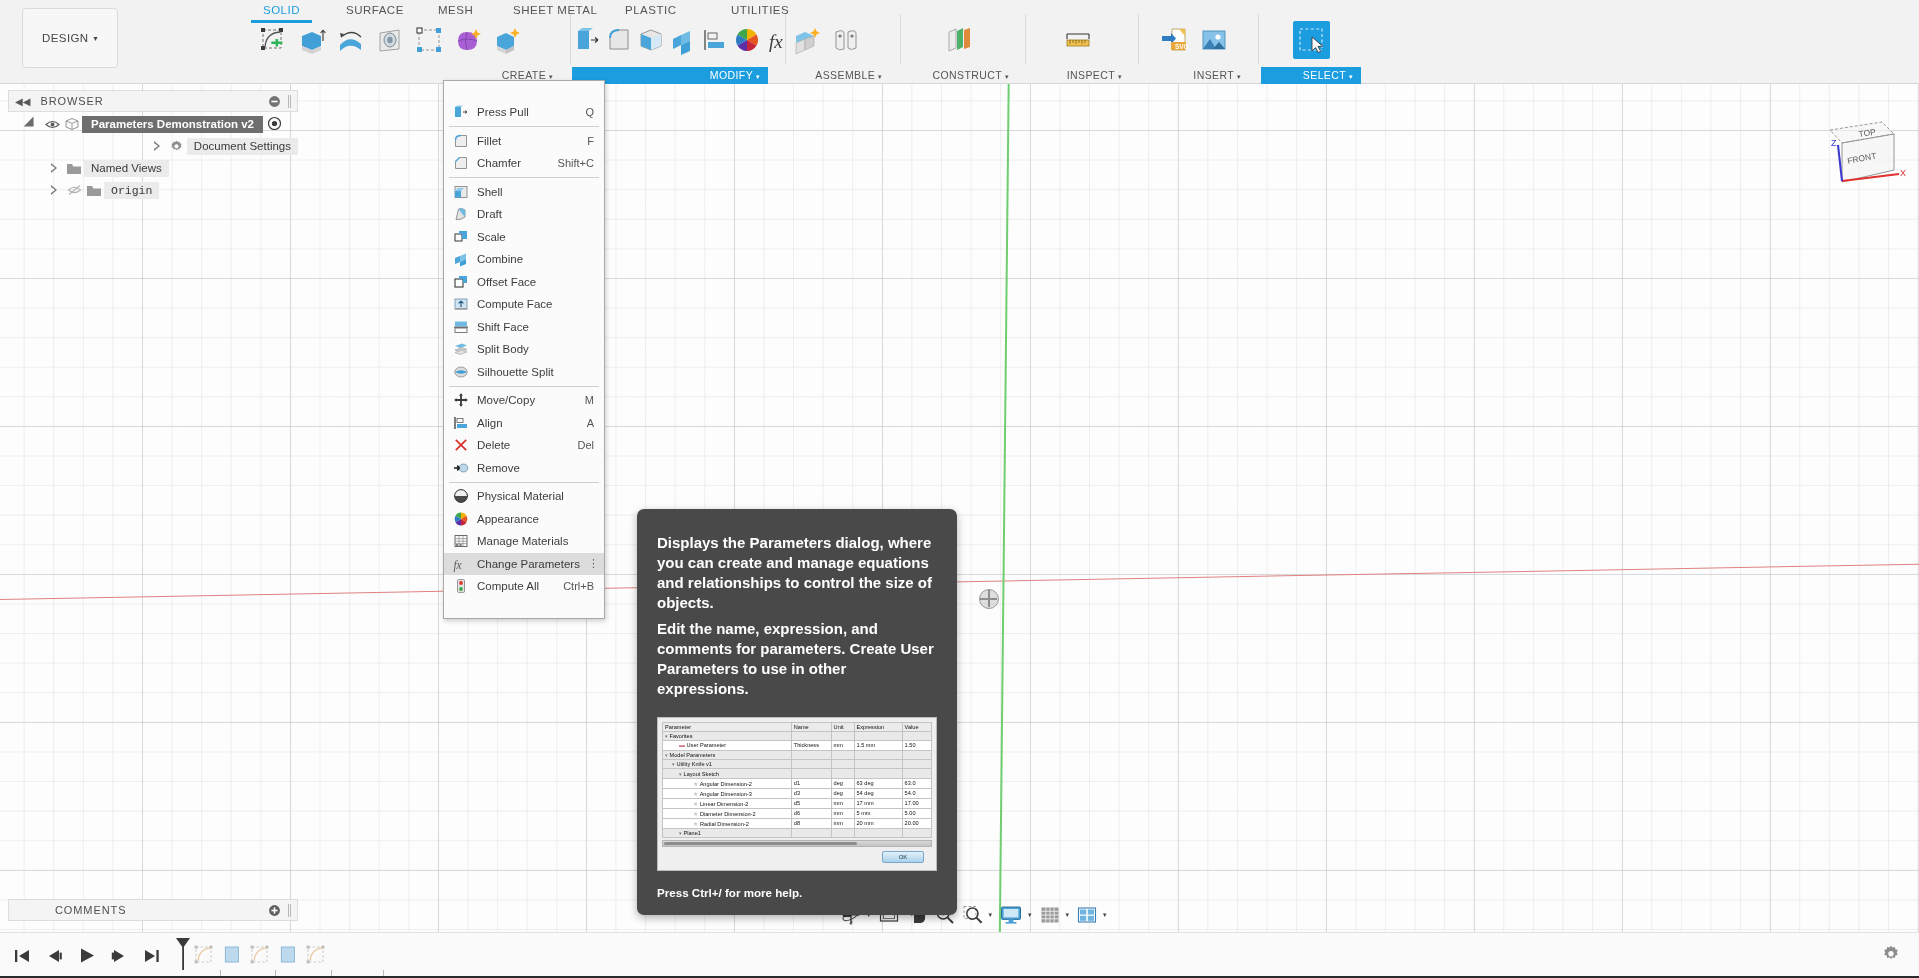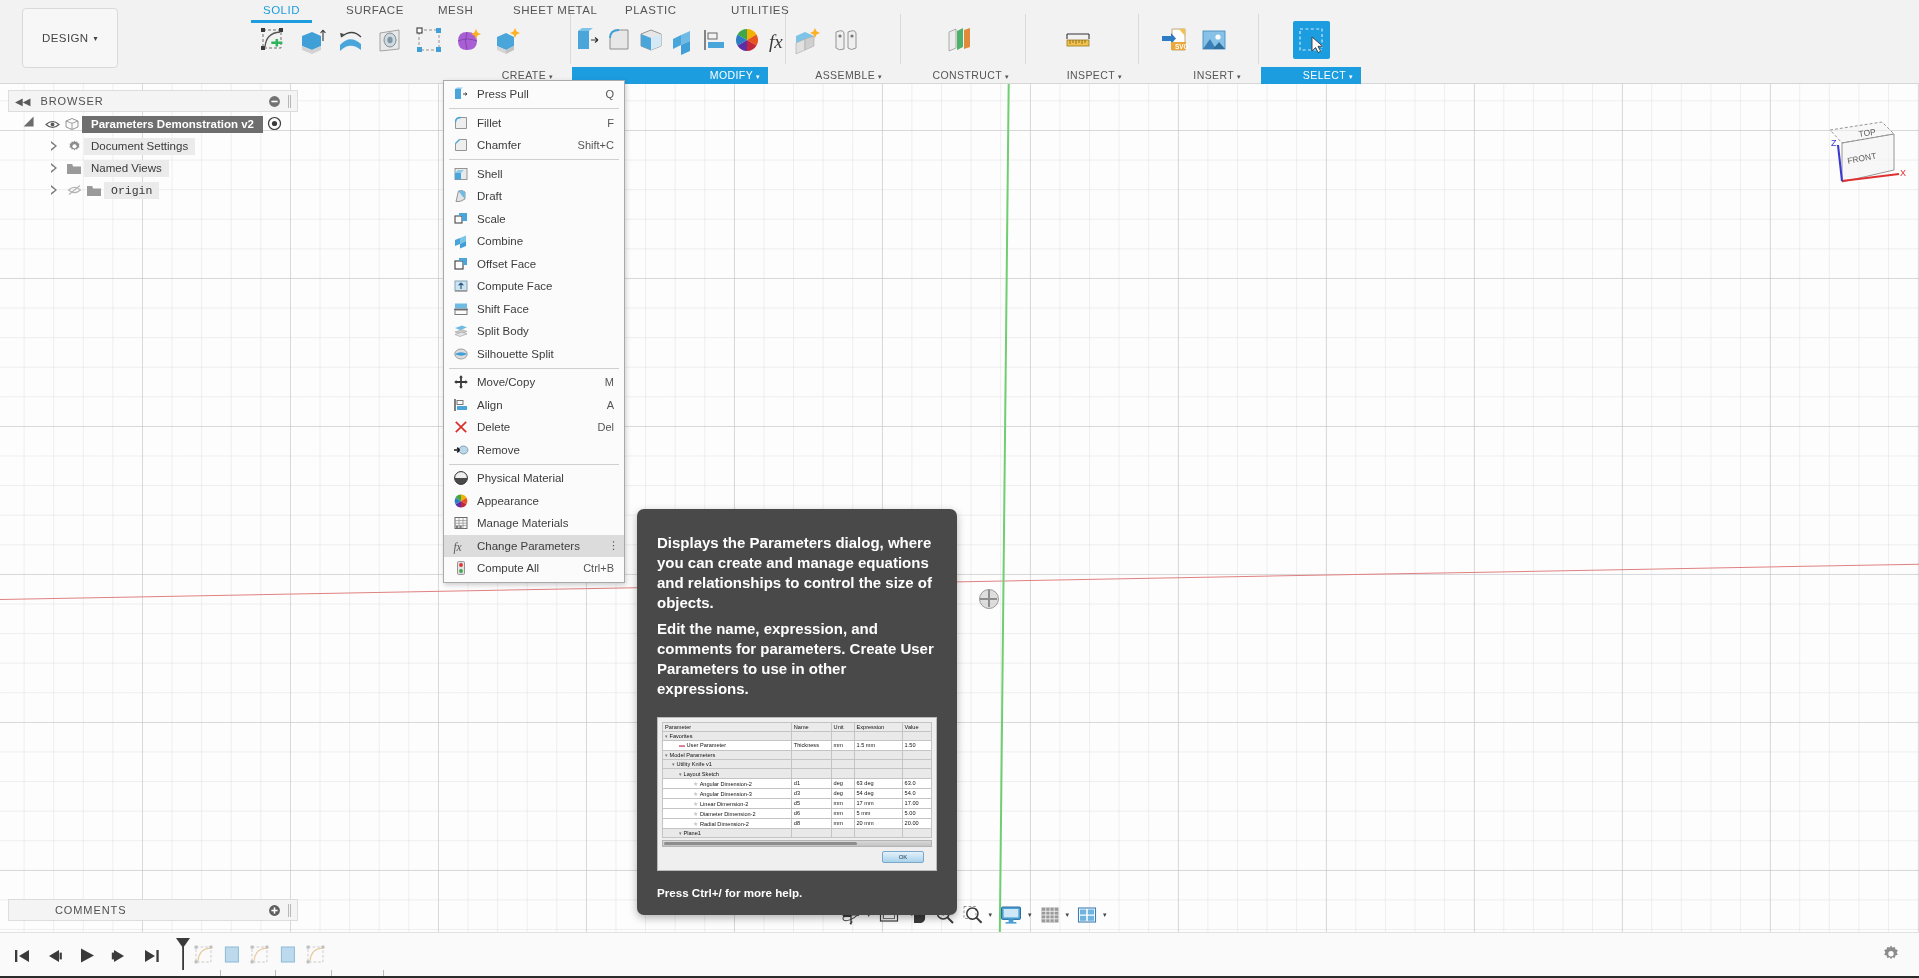--- a/index.html
+++ b/index.html
@@ -107,24 +107,24 @@
   .tw { width:20px; display:flex; align-items:center; justify-content:center; flex:none; }
   .arrow-filled { width:0;height:0;border-left:7px solid #6c6c6c;border-top:7px solid transparent;border-bottom:7px solid transparent;transform:rotate(45deg) translate(-1px,1px);}
   .arrow-hollow { width:0;height:0;border-left:6px solid transparent;border-top:5px solid transparent;border-bottom:5px solid transparent; position:relative;}
   .arrow-hollow::before{content:'';position:absolute;left:-6px;top:-5px;width:0;height:0;border-left:6px solid #7a7a7a;border-top:5px solid transparent;border-bottom:5px solid transparent;}
   .arrow-hollow::after{content:'';position:absolute;left:-6px;top:-3.4px;width:0;height:0;border-left:4.2px solid #fff;border-top:3.4px solid transparent;border-bottom:3.4px solid transparent;}
   .tree-label { padding:0 7px; height:17px; line-height:17px; background:#ebebeb; white-space:nowrap; }
   .tree-row.root .tree-label { background:#6e6e6e; color:#fff; font-weight:bold; padding:0 9px; }
 
   
   #modify-menu {
-    position:absolute; left:443px; top:80px; width:182px;
+    position:absolute; left:443px; top:80px; width:162px;
     background:#fbfbfb; border:1px solid #a9a9a9;
     box-shadow:1px 2px 5px rgba(0,0,0,.20); z-index:40;
-    padding:2px 0; font-size:11.5px; color:#3d3d3d;
+    padding:20px 0; font-size:11.5px; color:#3d3d3d;
   }
   .mi { display:flex; align-items:center; height:22.5px; padding:0 6px 0 8px; cursor:pointer; }
   .mi.hl { background:#dcdcdc; }
   .mi .mi-icon { width:18px; height:18px; flex:none; margin-right:7px; display:flex; align-items:center; justify-content:center; }
   .mi .mi-label { flex:1; white-space:nowrap; }
   .mi .mi-key { color:#555; font-size:11px; padding-right:4px; white-space:nowrap; }
   .mi .mi-more { width:10px; text-align:center; color:#555; font-size:11px; letter-spacing:0; line-height:7px; }
   .msep { height:1px; background:#cfcfcf; margin:2.5px 5px; }
 
   
@@ -511,21 +511,21 @@
       </span>
       <span class="tree-label">Parameters Demonstration v2</span>
       <span style="margin-left:4px;">
         <svg width="15" height="15" viewBox="0 0 15 15">
             <circle cx="7.5" cy="7.5" r="6" fill="none" stroke="#3a3a3a" stroke-width="1.2"></circle>
             <circle cx="7.5" cy="7.5" r="2.6" fill="#3a3a3a"></circle>
           </svg>
       </span>
     </div>
 
-    <div class="tree-row" style="padding-left:36px;">
+    <div class="tree-row" style="padding-left:36px;justify-content:flex-end;">
       <span class="tw">
           <span class="arrow-hollow"></span>
         </span>
       <span class="tw">
         <svg width="15" height="15" viewBox="0 0 15 15">
             <path d="M7.5 1.4l1 1.5 1.8-.5.5 1.8 1.8.6-.8 1.7.8 1.7-1.8.6-.5 1.8-1.8-.5-1 1.5-1-1.5-1.8.5-.5-1.8-1.8-.6.8-1.7-.8-1.7 1.8-.6.5-1.8 1.8.5z" fill="#8c8c8c"></path>
             <circle cx="7.5" cy="7.3" r="2.1" fill="#fff"></circle>
           </svg>
       </span>
       <span class="tree-label">Document Settings</span>

